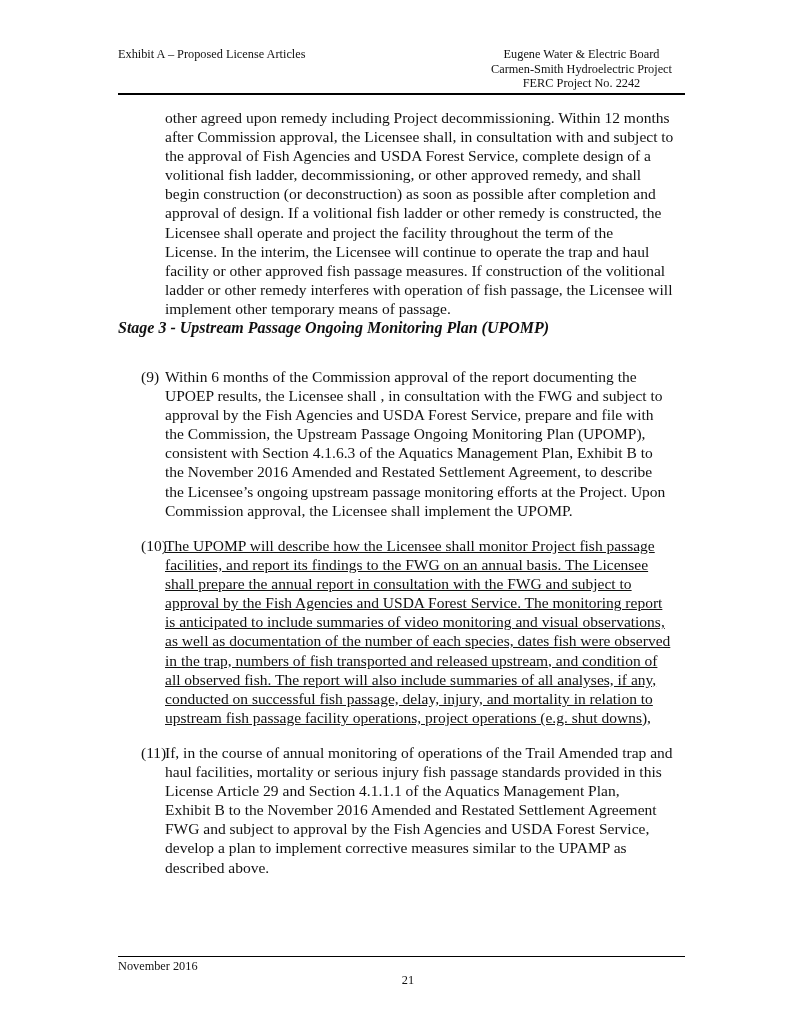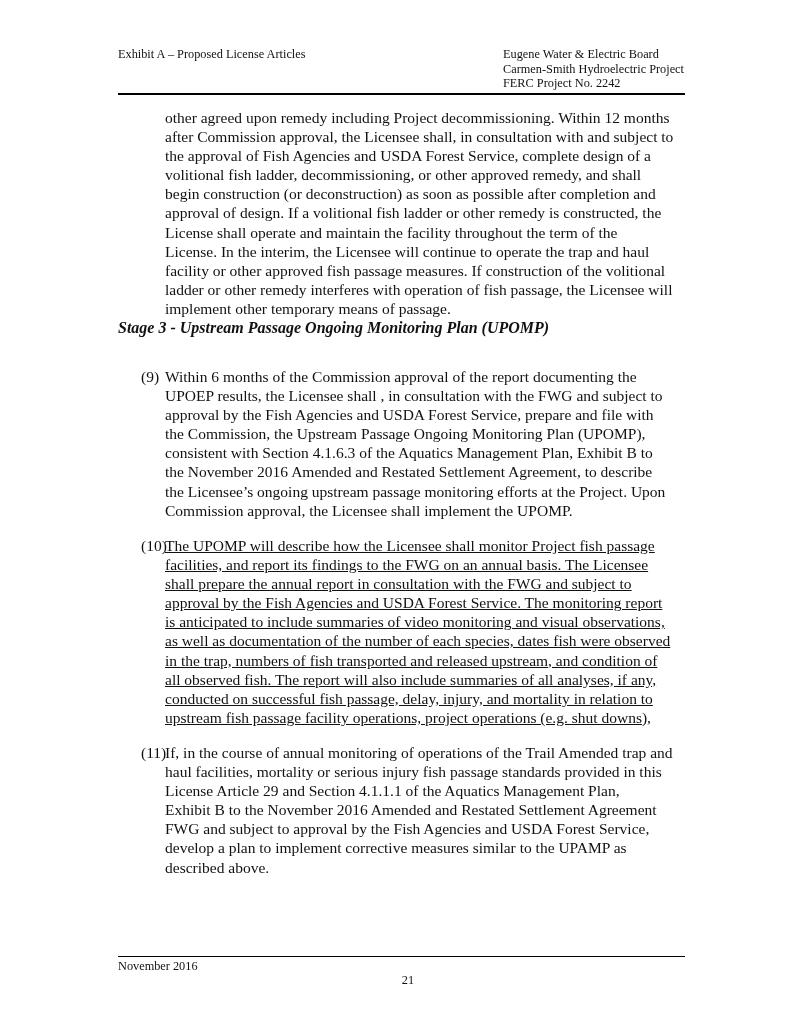--- a/index.html
+++ b/index.html
@@ -1,21 +1,21 @@
 <!DOCTYPE html>
 <html><head>
 <meta charset="utf-8">
 <style>
   html, body { margin: 0; padding: 0; background: #ffffff; }
   body { width: 800px; height: 1035px; position: relative; overflow: hidden;
          font-family: "Liberation Serif", "DejaVu Serif", serif; color: #111; }
   .page-header { position: absolute; left: 118px; top: 47px; width: 566px; height: 48px;
                  font-size: 12.3px; line-height: 14.5px; }
   .header-left { position: absolute; left: 0; top: 0; }
-  .header-right { position: absolute; right: 0; top: 0; text-align: left; }
+  .header-right { position: absolute; right: 12px; top: 0; text-align: center; }
   .header-rule { position: absolute; left: 118px; top: 93px; width: 567px; height: 2px; background: #000; }
 
   .body-block { position: absolute; left: 0; top: 0; width: 800px; }
   .para { position: absolute; font-size: 15.5px; line-height: 19.1px; }
   .para-cont { left: 165px; top: 108px; width: 530px; }
   .section-heading { position: absolute; left: 118px; top: 318px; font-size: 16px; font-weight: bold; line-height: 19px; font-style: italic; }
 
   .numbered { position: absolute; left: 141px; width: 560px; font-size: 15.5px; line-height: 19.1px; }
   .num { position: absolute; left: 0; top: 0; }
   .num-text { margin-left: 24px; }
@@ -41,21 +41,21 @@
 <div class="header-rule"></div>
 
 <div class="body-block">
   <div class="para para-cont">
     <div>other agreed upon remedy including Project decommissioning.  Within 12 months</div>
     <div>after Commission approval, the Licensee shall, in consultation with and subject to</div>
     <div>the approval of Fish Agencies and USDA Forest Service, complete design of a</div>
     <div>volitional fish ladder, decommissioning, or other approved remedy, and shall</div>
     <div>begin construction (or deconstruction) as soon as possible after completion and</div>
     <div>approval of design. If a volitional fish ladder or other remedy is constructed, the</div>
-    <div>License shall operate and maintain the facility throughout the term of the</div>
+    <div>Licensee shall operate and project the facility throughout the term of the</div>
     <div>License.  In the interim, the Licensee will continue to operate the trap and haul</div>
     <div>facility or other approved fish passage measures.  If construction of the volitional</div>
     <div>ladder or other remedy interferes with operation of fish passage, the Licensee will</div>
     <div>implement other temporary means of passage.</div>
   </div>
 
   <div class="section-heading">Stage 3 - Upstream Passage Ongoing Monitoring Plan (UPOMP)</div>
 
   <div class="numbered item-9">
     <span class="num">(9)</span>

